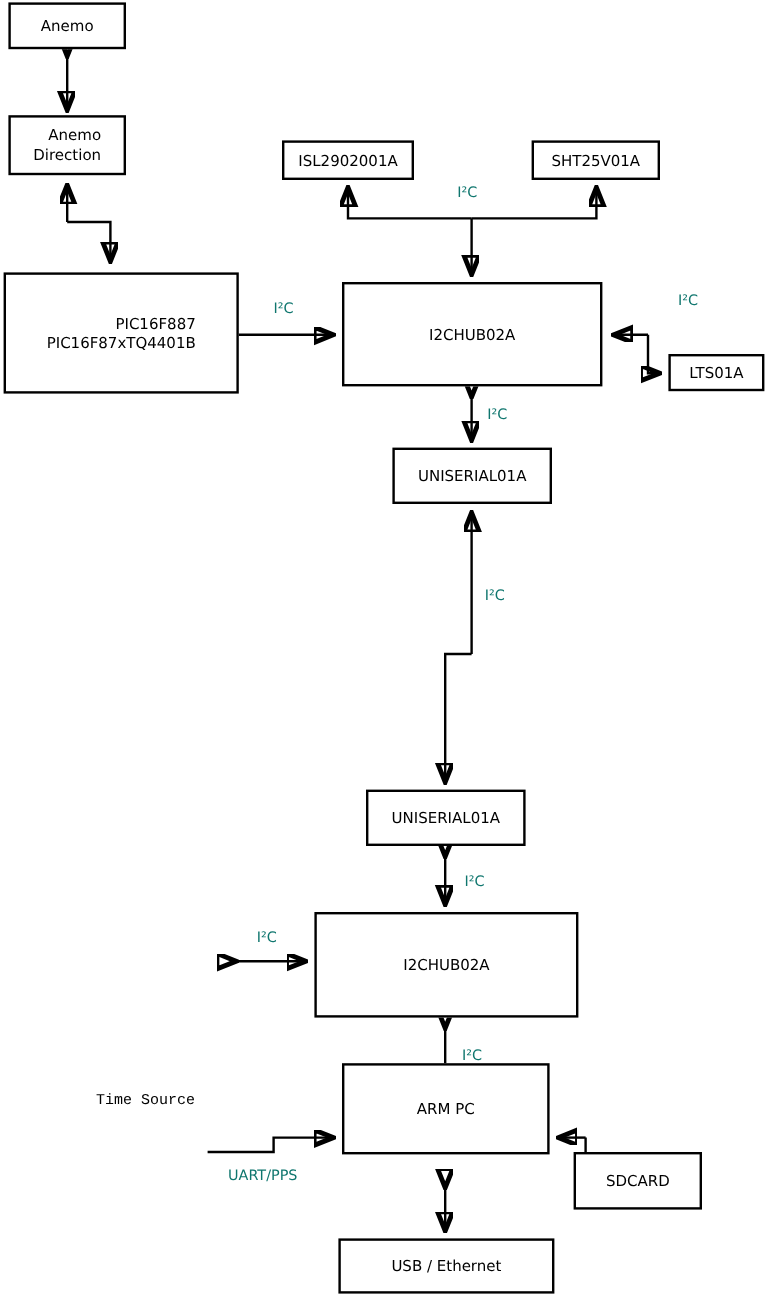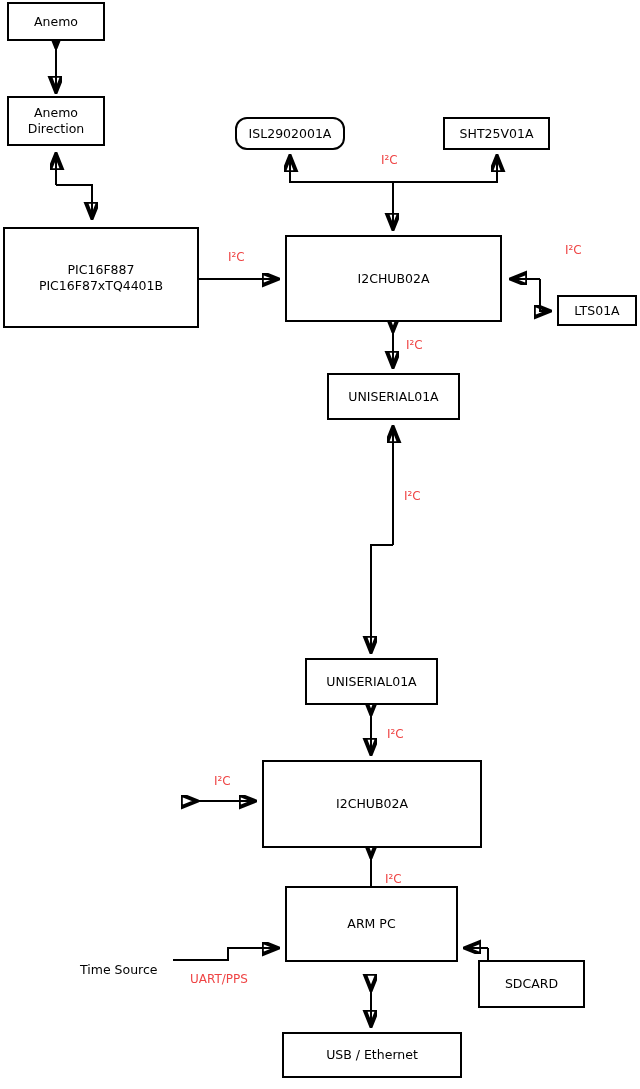--- a/index.html
+++ b/index.html
@@ -16,30 +16,30 @@
     overflow: hidden;
   }
   .node {
     position: absolute;
     box-sizing: border-box;
     border: 2px solid #000000;
     background: #ffffff;
     display: flex;
     align-items: center;
     justify-content: center;
-    text-align: center;
+    text-align: right;
     color: #000000;
     font-size: 12.5px;
     line-height: 1.28;
     white-space: pre-line;
     z-index: 3;
   }
   .edge-label {
     position: absolute;
-    color: #ef4444;
+    color: #0f766e;
     font-size: 12px;
     font-family: "DejaVu Sans", sans-serif;
     white-space: nowrap;
     z-index: 4;
     background: transparent;
   }
   .free-label {
     position: absolute;
     color: #000000;
     font-size: 12.5px;
@@ -108,21 +108,21 @@
   </svg>
 
   <div class="node" style="left:7px;top:2px;width:98px;height:39px;">Anemo</div>
 
   <div class="node" style="left:7px;top:96px;width:98px;height:50px;">Anemo
 Direction</div>
 
   <div class="node" style="left:3px;top:227px;width:196px;height:101px;">PIC16F887
 PIC16F87xTQ4401B</div>
 
-  <div class="node" style="left:235px;top:117px;width:110px;height:33px;border-radius:12px;">ISL2902001A</div>
+  <div class="node" style="left:235px;top:117px;width:110px;height:33px;">ISL2902001A</div>
 
   <div class="node" style="left:443px;top:117px;width:107px;height:33px;">SHT25V01A</div>
 
   <div class="node" style="left:285px;top:235px;width:217px;height:87px;">I2CHUB02A</div>
 
   <div class="node" style="left:557px;top:295px;width:80px;height:31px;">LTS01A</div>
 
   <div class="node" style="left:327px;top:373px;width:133px;height:47px;">UNISERIAL01A</div>
 
   <div class="node" style="left:305px;top:658px;width:133px;height:47px;">UNISERIAL01A</div>
@@ -140,15 +140,15 @@
   <div class="edge-label" style="left:381px;top:153px;">I²C</div>
   <div class="edge-label" style="left:228px;top:250px;">I²C</div>
   <div class="edge-label" style="left:565px;top:243px;">I²C</div>
   <div class="edge-label" style="left:406px;top:338px;">I²C</div>
   <div class="edge-label" style="left:404px;top:489px;">I²C</div>
   <div class="edge-label" style="left:387px;top:727px;">I²C</div>
   <div class="edge-label" style="left:214px;top:774px;">I²C</div>
   <div class="edge-label" style="left:385px;top:872px;">I²C</div>
   <div class="edge-label" style="left:190px;top:972px;">UART/PPS</div>
 
-  <div class="free-label" style="left:80px;top:962px;">Time Source</div>
+  <div class="free-label" style="left:80px;top:910px;font-family:Liberation Mono, monospace;">Time Source</div>
 
 </div>
 
 </body></html>

